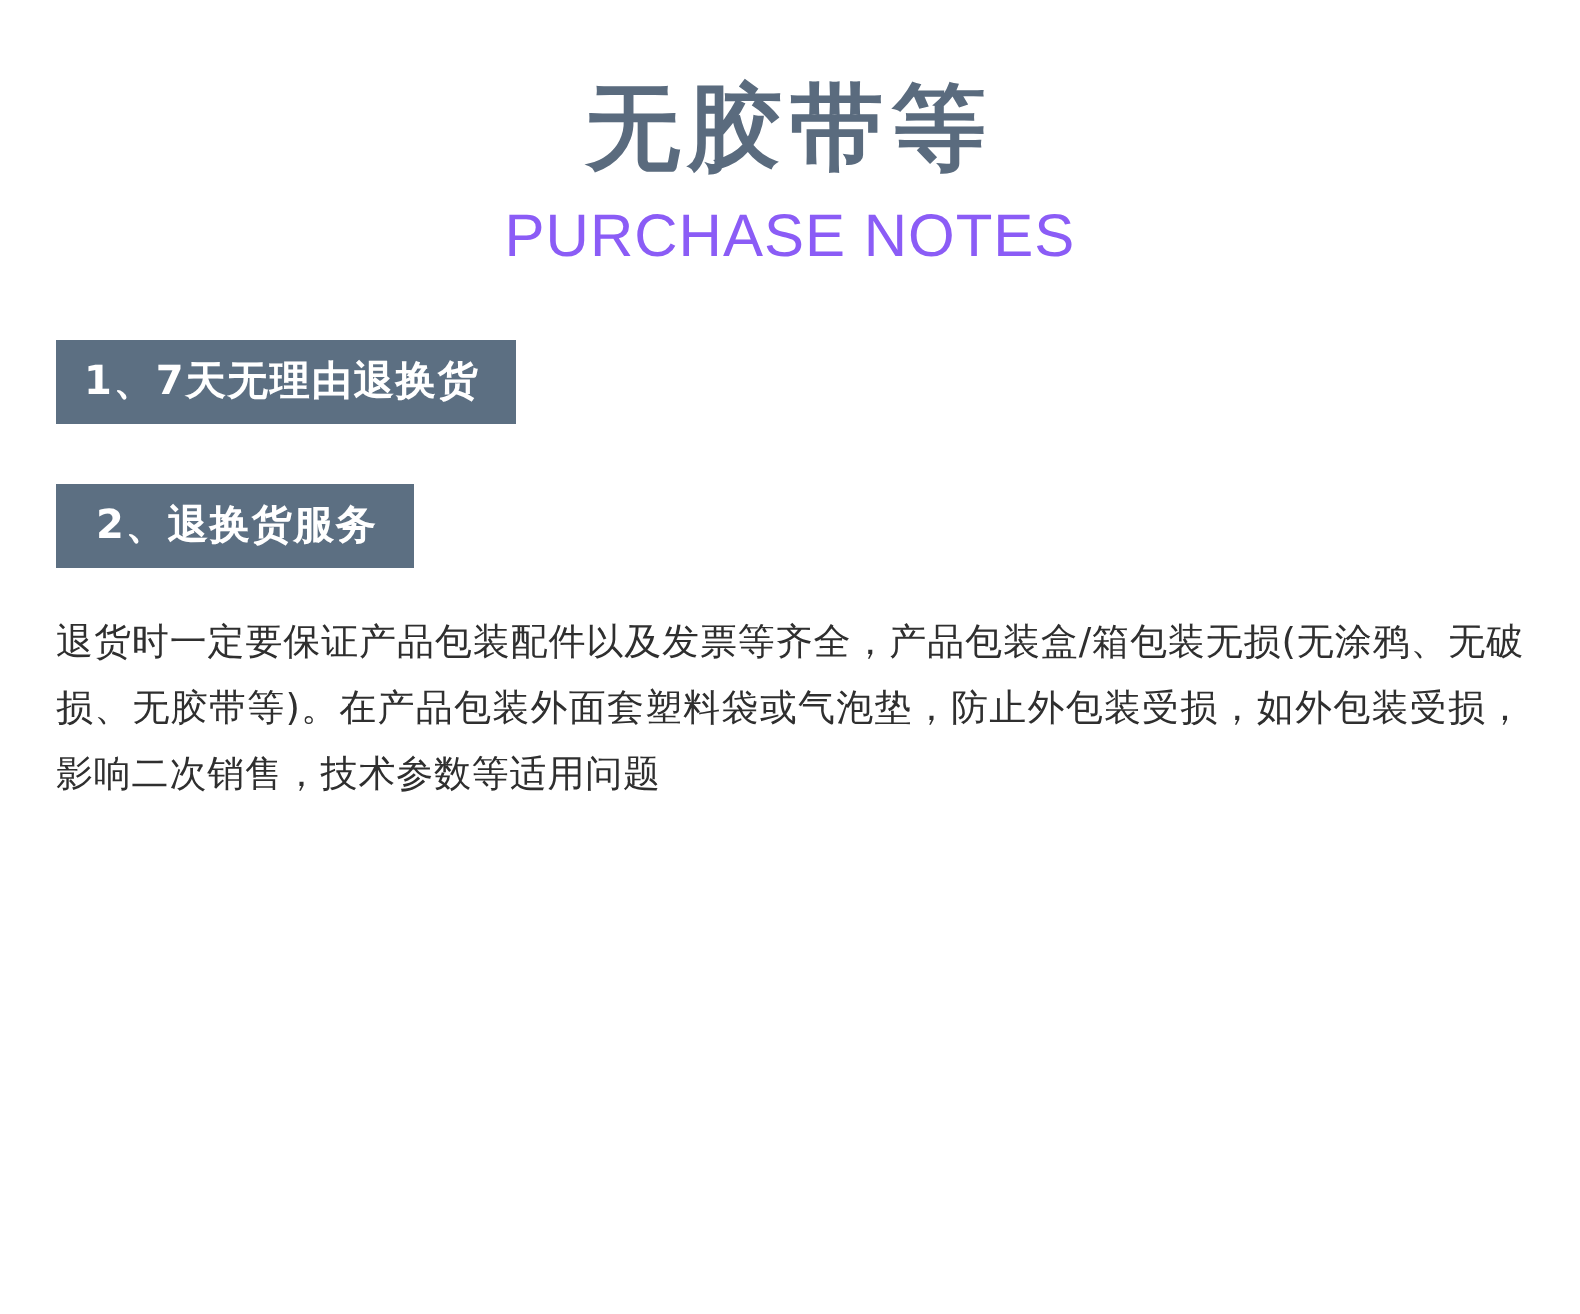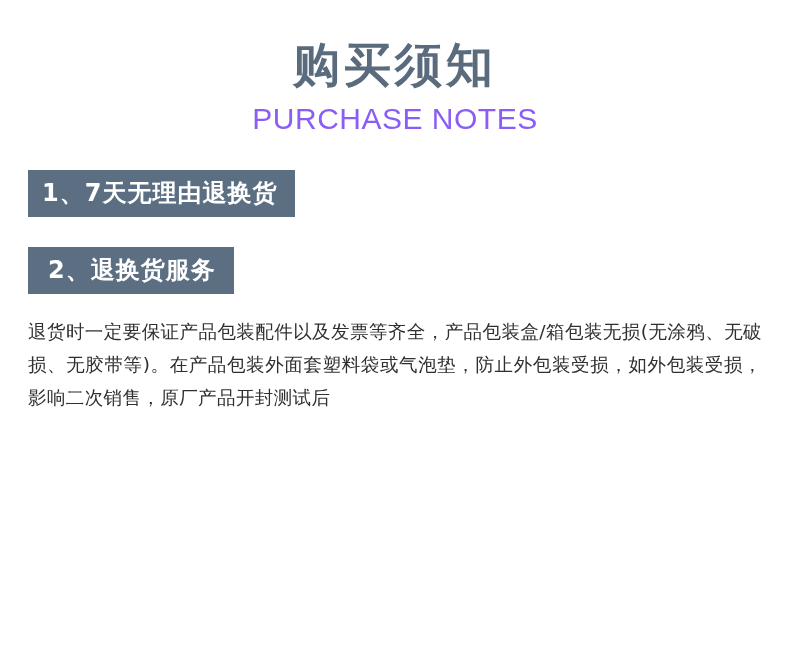--- a/index.html
+++ b/index.html
@@ -41,21 +41,21 @@
     font-family: "Liberation Sans", sans-serif;
   }
   .section {
     margin-top: 34px;
     padding: 0 28px 0 28px;
   }
   .section-head {
     display: inline-block;
     background: #5c6f82;
     color: #ffffff;
-    font-size: 24px;
+    font-size: 20px;
     font-weight: bold;
     padding: 7px 18px 8px 14px;
     letter-spacing: 1px;
     font-family: "DejaVu Sans", "Liberation Sans", sans-serif;
   }
   .section-head.indent {
     padding-left: 20px;
   }
   .section-body {
     margin-top: 20px;
@@ -72,26 +72,26 @@
   .sec2 .section-body {
     margin-top: 22px;
   }
 </style>
 </head>
 <body>
 
 <div class="page">
 
   <div class="header">
-    <div class="title-cn">购买须知</div>
+    <div class="title-cn">无胶带等</div>
     <div class="title-en">PURCHASE NOTES</div>
   </div>
 
   <div class="section">
     <div class="section-head">1、7天无理由退换货</div>
   </div>
 
   <div class="section sec2">
     <div class="section-head indent">2、退换货服务</div>
-    <div class="section-body">退货时一定要保证产品包装配件以及发票等齐全，产品包装盒/箱包装无损(无涂鸦、无破损、无胶带等)。在产品包装外面套塑料袋或气泡垫，防止外包装受损，如外包装受损，影响二次销售，原厂产品开封测试后</div>
+    <div class="section-body">退货时一定要保证产品包装配件以及发票等齐全，产品包装盒/箱包装无损(无涂鸦、无破损、无胶带等)。在产品包装外面套塑料袋或气泡垫，防止外包装受损，如外包装受损，影响二次销售，技术参数等适用问题</div>
   </div>
 
 </div>
 
 </body></html>

